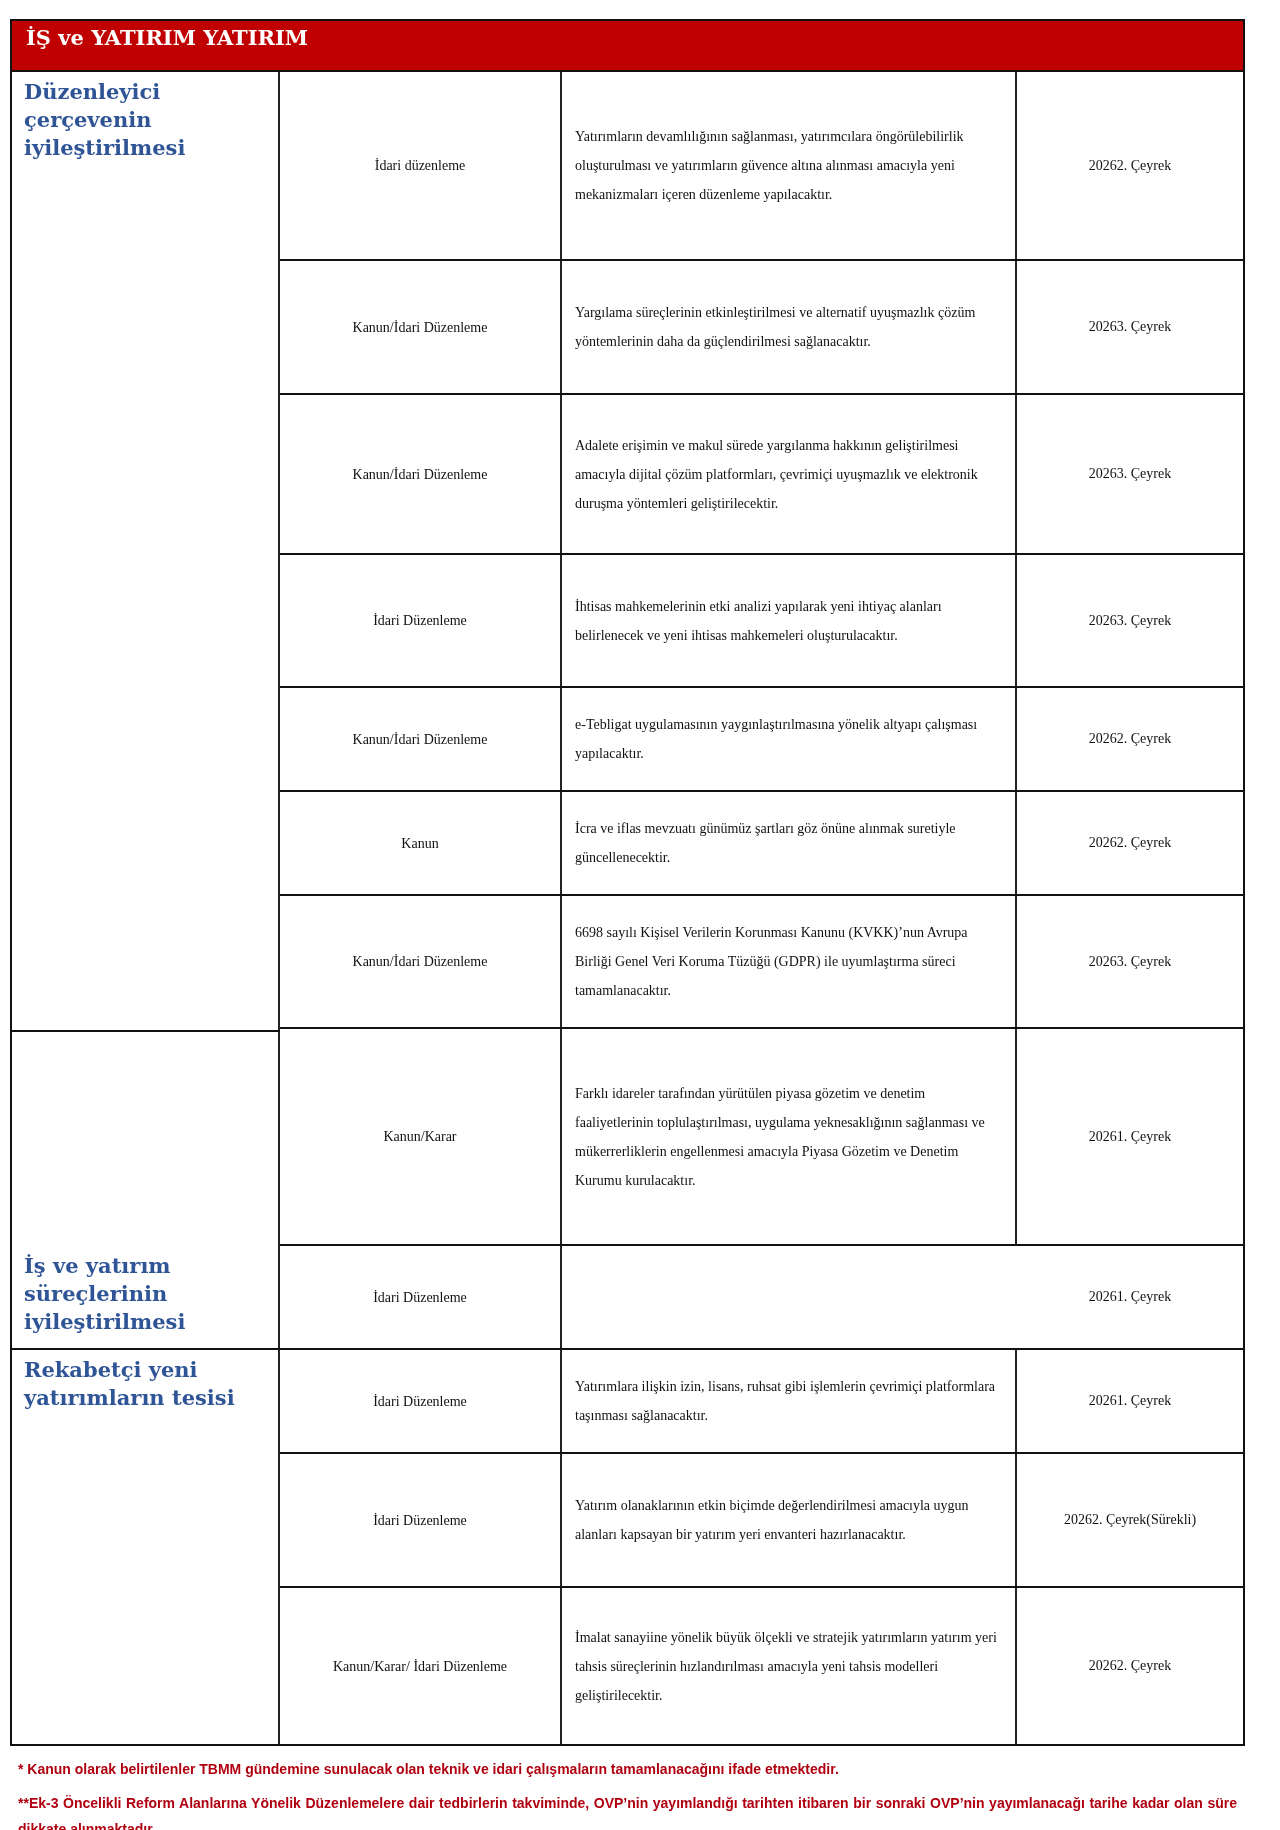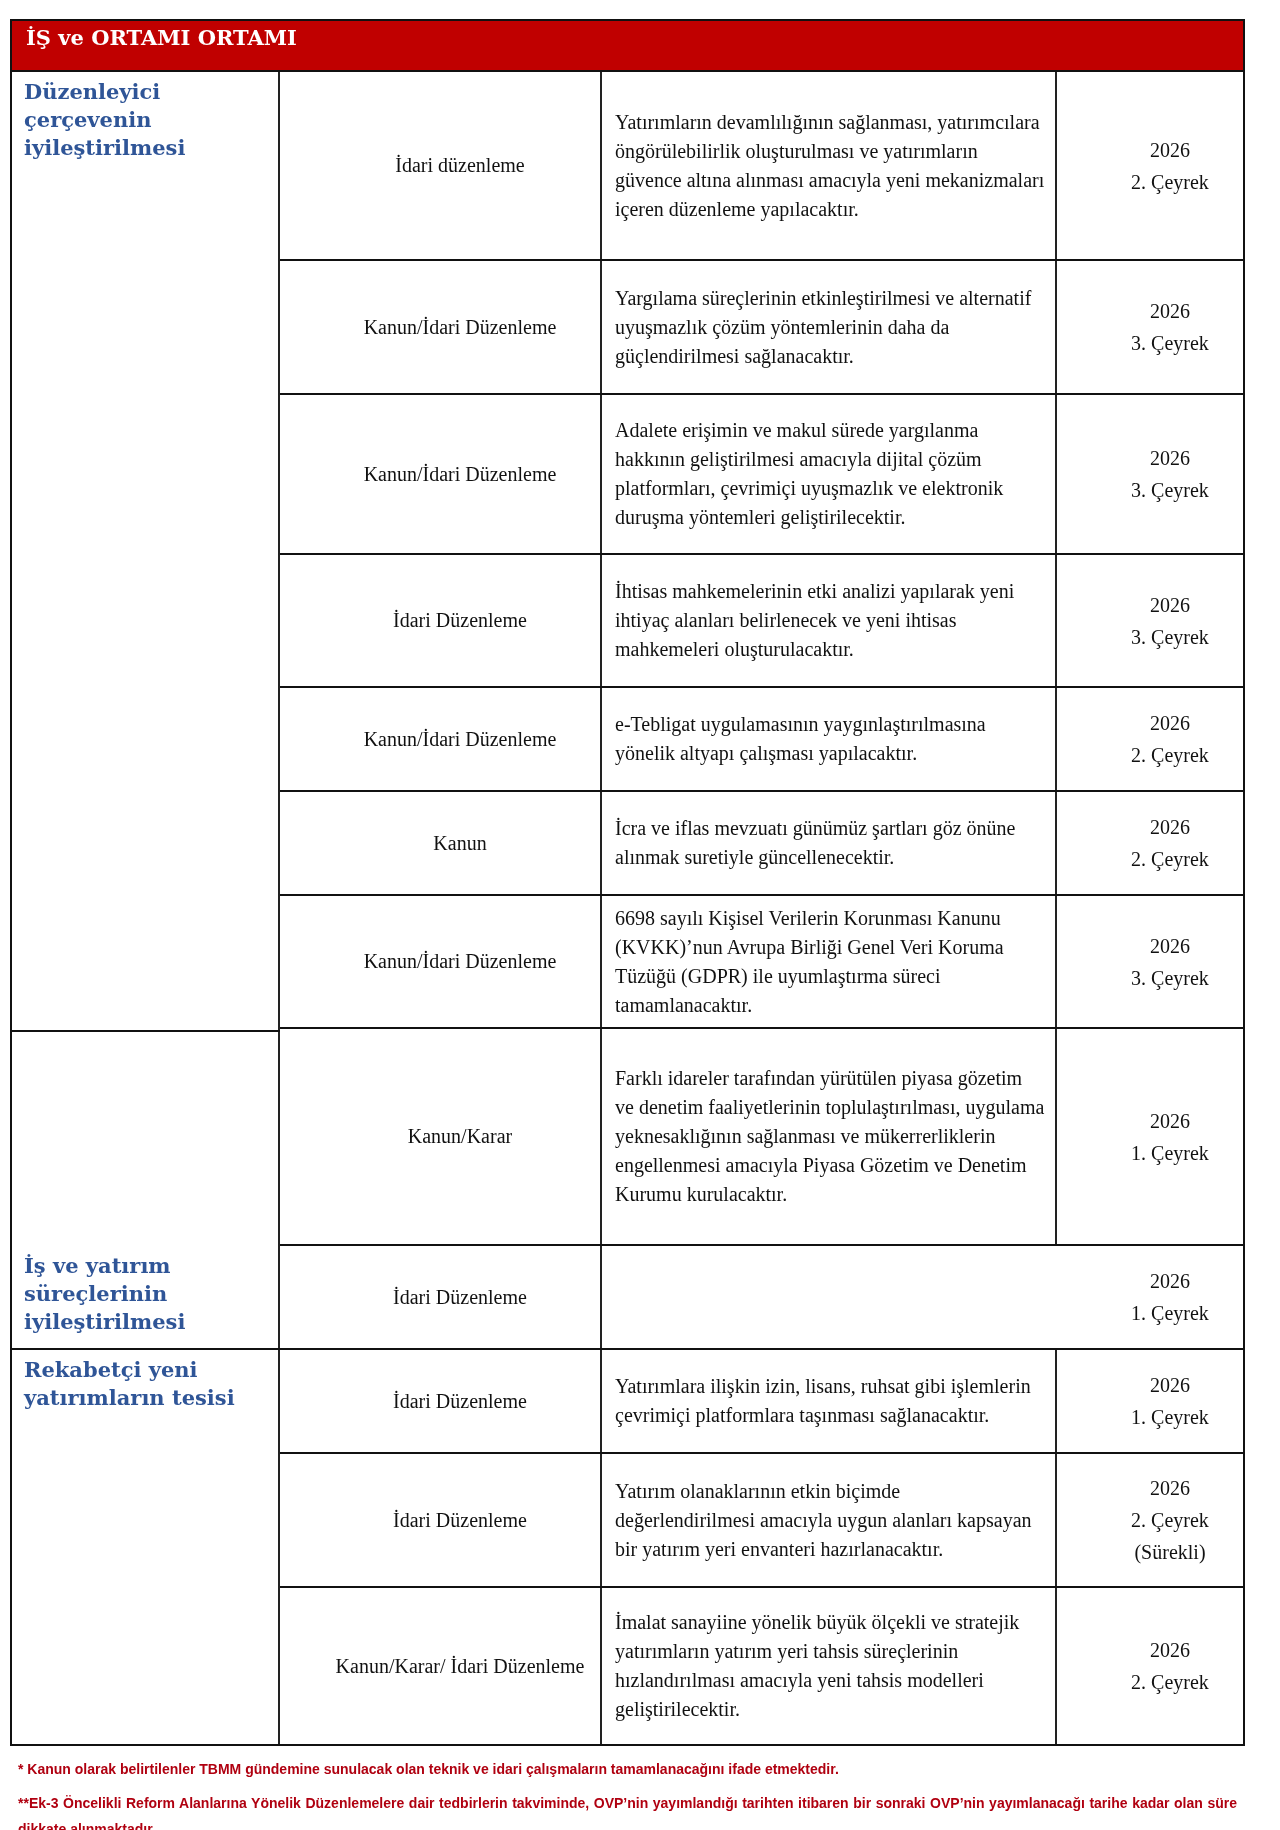--- a/index.html
+++ b/index.html
@@ -19,34 +19,34 @@
   }
   .section {
     position: absolute; left: 0; width: 268px; box-sizing: border-box;
     border-bottom: 2px solid #111; padding: 6px 12px;
     color: #2f5597; font-family: "DejaVu Serif", serif; font-weight: bold; font-size: 21px; line-height: 28px;
   }
   .section.last { border-bottom: none; }
   .row { position: absolute; left: 268px; width: 963px; box-sizing: border-box; border-bottom: 2px solid #111; }
   .row.last { border-bottom: none; }
   .cell { position: absolute; top: 0; bottom: 0; box-sizing: border-box; display: flex; align-items: center;
-          font-family: "Liberation Serif", "DejaVu Serif", serif; font-size: 20px; line-height: 29px; color: #111; margin-left: 40px; }
+          font-family: "Liberation Serif", "DejaVu Serif", serif; font-size: 14px; line-height: 29px; color: #111; }
   .c-type { left: 0; width: 282px; justify-content: center; text-align: center; border-right: 2px solid #222; padding: 0 10px; }
   .c-desc { left: 282px; width: 455px; padding: 0 10px 0 13px; border-right: 2px solid #222; }
-  .c-date { left: 737px; width: 226px; justify-content: center; text-align: center; flex-direction: column; }
+  .c-date { left: 737px; width: 226px; justify-content: center; text-align: center; flex-direction: row; }
   .c-date span { display: block; line-height: 32px; }
   .notes { position: absolute; left: 10px; top: 1748px; width: 1235px;
            font-family: "Liberation Sans", "DejaVu Sans", sans-serif; font-weight: bold; font-size: 14px; line-height: 26px; color: #b00010; }
   .notes p { margin: 8px; text-align: justify; }
 </style>
 </head>
 <body>
 
 <div class="tbl">
-  <div class="hdr">İŞ ve ORTAMI ORTAMI</div>
+  <div class="hdr">İŞ ve YATIRIM YATIRIM</div>
   <div class="grid" id="grid" style="height:1672px;">
     <div class="left-col" style="height:1672px;"></div>
 
     <div class="section" style="top:0;height:960px;">Düzenleyici çerçevenin iyileştirilmesi</div>
     <div class="section" style="top:1174px;height:104px;">İş ve yatırım süreçlerinin iyileştirilmesi</div>
     <div class="section last" style="top:1278px;height:394px;">Rekabetçi yeni yatırımların tesisi</div>
 
     <div class="row" style="top:0;height:189px;">
       <div class="cell c-type">İdari düzenleme</div>
       <div class="cell c-desc">Yatırımların devamlılığının sağlanması, yatırımcılara öngörülebilirlik oluşturulması ve yatırımların güvence altına alınması amacıyla yeni mekanizmaları içeren düzenleme yapılacaktır.</div>

